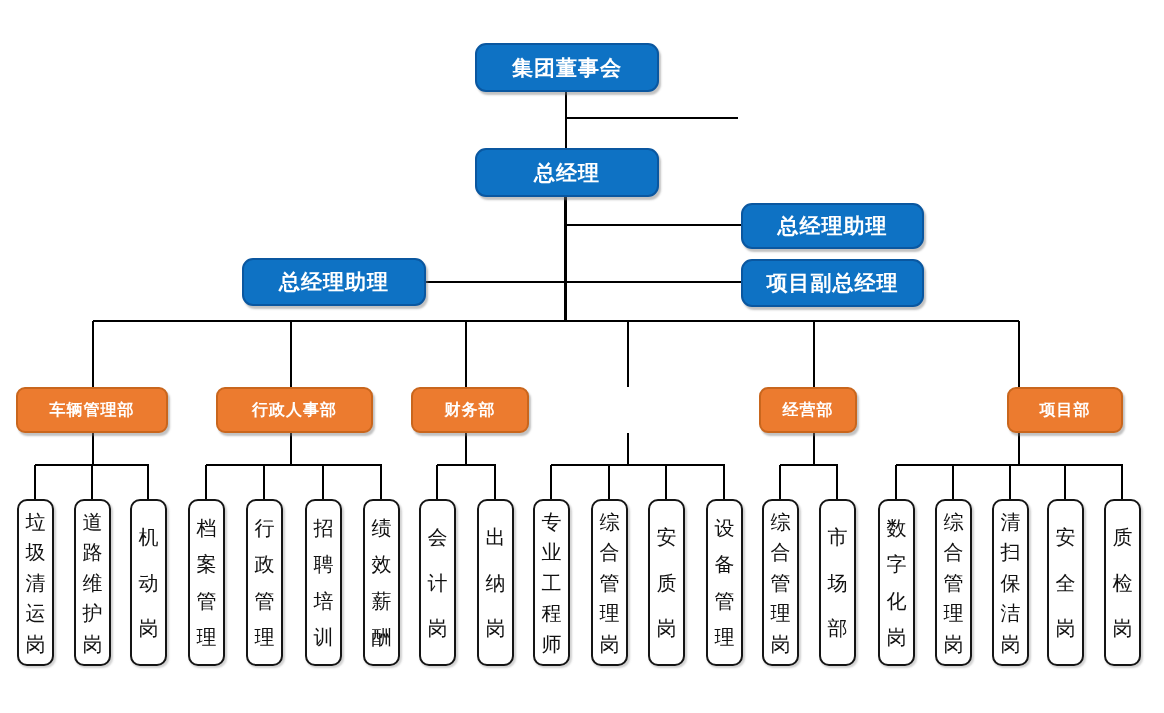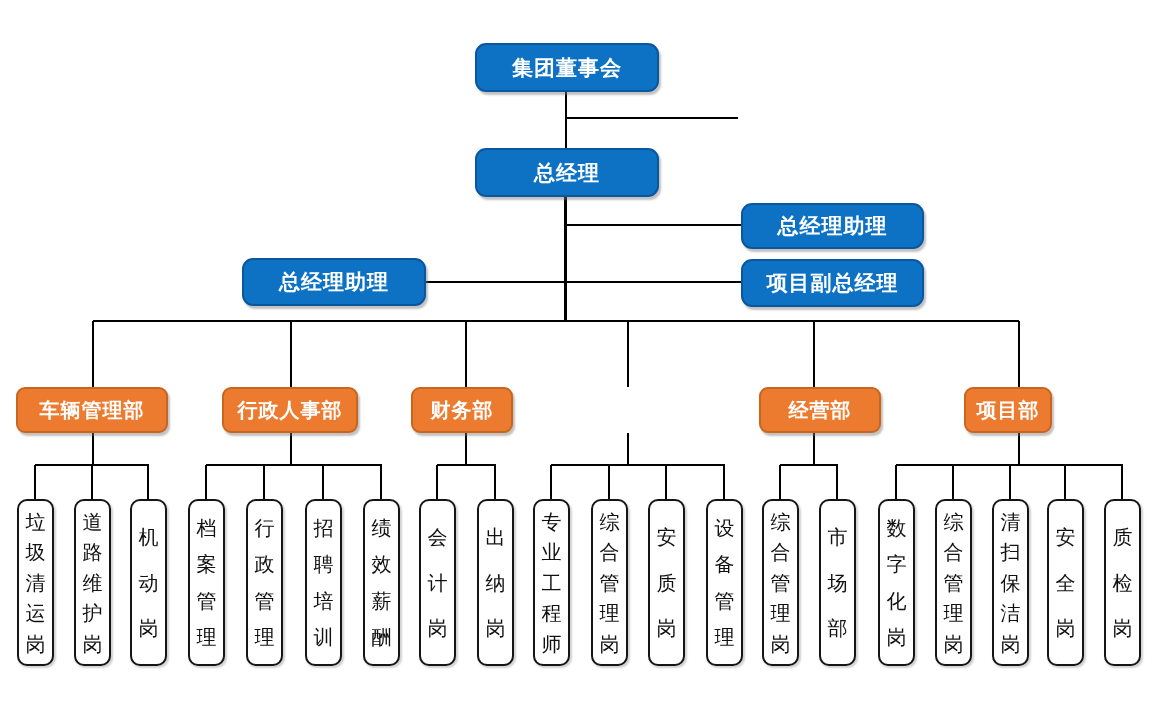--- a/index.html
+++ b/index.html
@@ -22,21 +22,21 @@
     border-radius:11px;
     color:#ffffff;
     font-size:21px;font-weight:700;letter-spacing:1px;
     box-shadow:2px 3px 2px rgba(120,120,120,.45);
   }
   .obox{
     background:#EC7B2F;
     border:2px solid #c9661d;
     border-radius:9px;
     color:#ffffff;
-    font-size:20px;font-weight:700;letter-spacing:1px;
+    font-size:16px;font-weight:700;letter-spacing:1px;
     box-shadow:2px 3px 2px rgba(120,120,120,.45);
   }
   .vbox{
     position:absolute;z-index:2;
     width:37px;height:167px;top:499px;
     background:#ffffff;
     border:2px solid #151515;
     border-radius:10px;
     box-sizing:border-box;
     box-shadow:1.5px 2px 2px rgba(140,140,140,.4);
@@ -123,30 +123,30 @@
   <div class="node bbox" style="left:242px;top:258px;width:184px;height:48px">
     <span>总经理助理</span>
   </div>
   <div class="node bbox" style="left:741px;top:259px;width:183px;height:48px">
     <span>项目副总经理</span>
   </div>
 
   <div class="node obox" style="left:16px;top:387px;width:152px;height:46px">
     <span>车辆管理部</span>
   </div>
-  <div class="node obox" style="left:222px;top:387px;width:136px;height:46px">
+  <div class="node obox" style="left:216px;top:387px;width:157px;height:46px">
     <span>行政人事部</span>
   </div>
-  <div class="node obox" style="left:411px;top:387px;width:102px;height:46px">
+  <div class="node obox" style="left:411px;top:387px;width:118px;height:46px">
     <span>财务部</span>
   </div>
-  <div class="node obox" style="left:759px;top:387px;width:122px;height:46px">
+  <div class="node obox" style="left:759px;top:387px;width:98px;height:46px">
     <span>经营部</span>
   </div>
-  <div class="node obox" style="left:964px;top:387px;width:88px;height:46px">
+  <div class="node obox" style="left:1007px;top:387px;width:116px;height:46px">
     <span>项目部</span>
   </div>
 
   <div class="vbox" style="left:17px">
       <div class="vtext">
         <span>垃</span>
         <span>圾</span>
         <span>清</span>
         <span>运</span>
         <span>岗</span>

